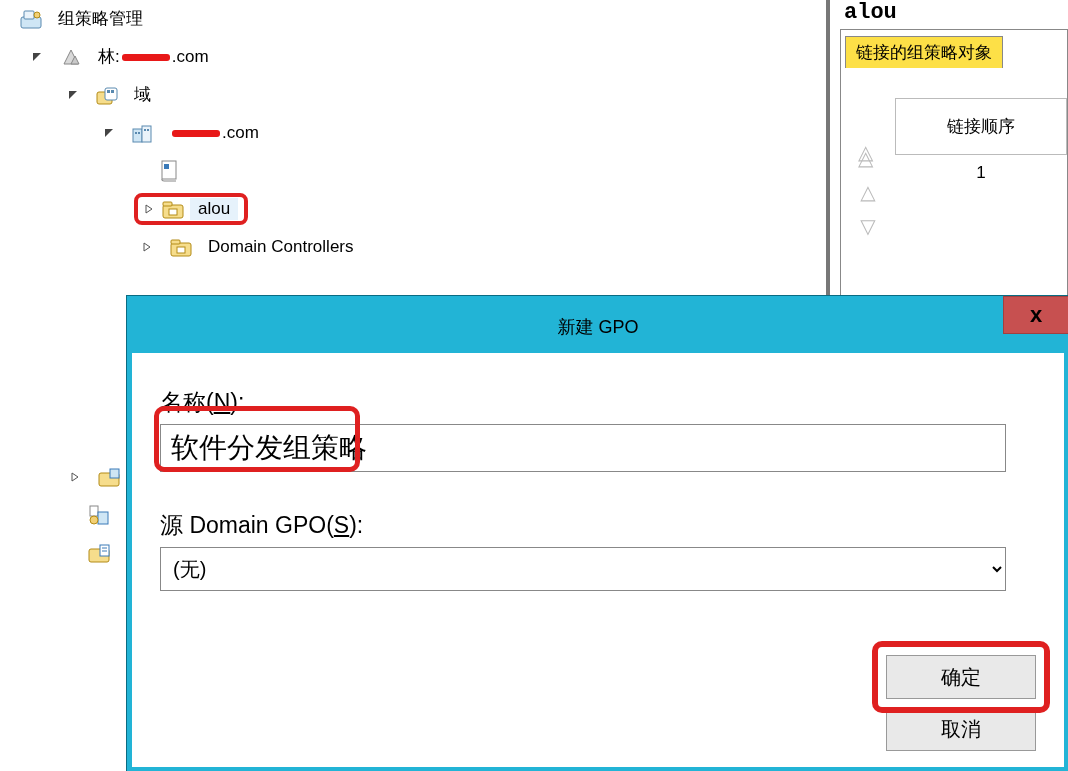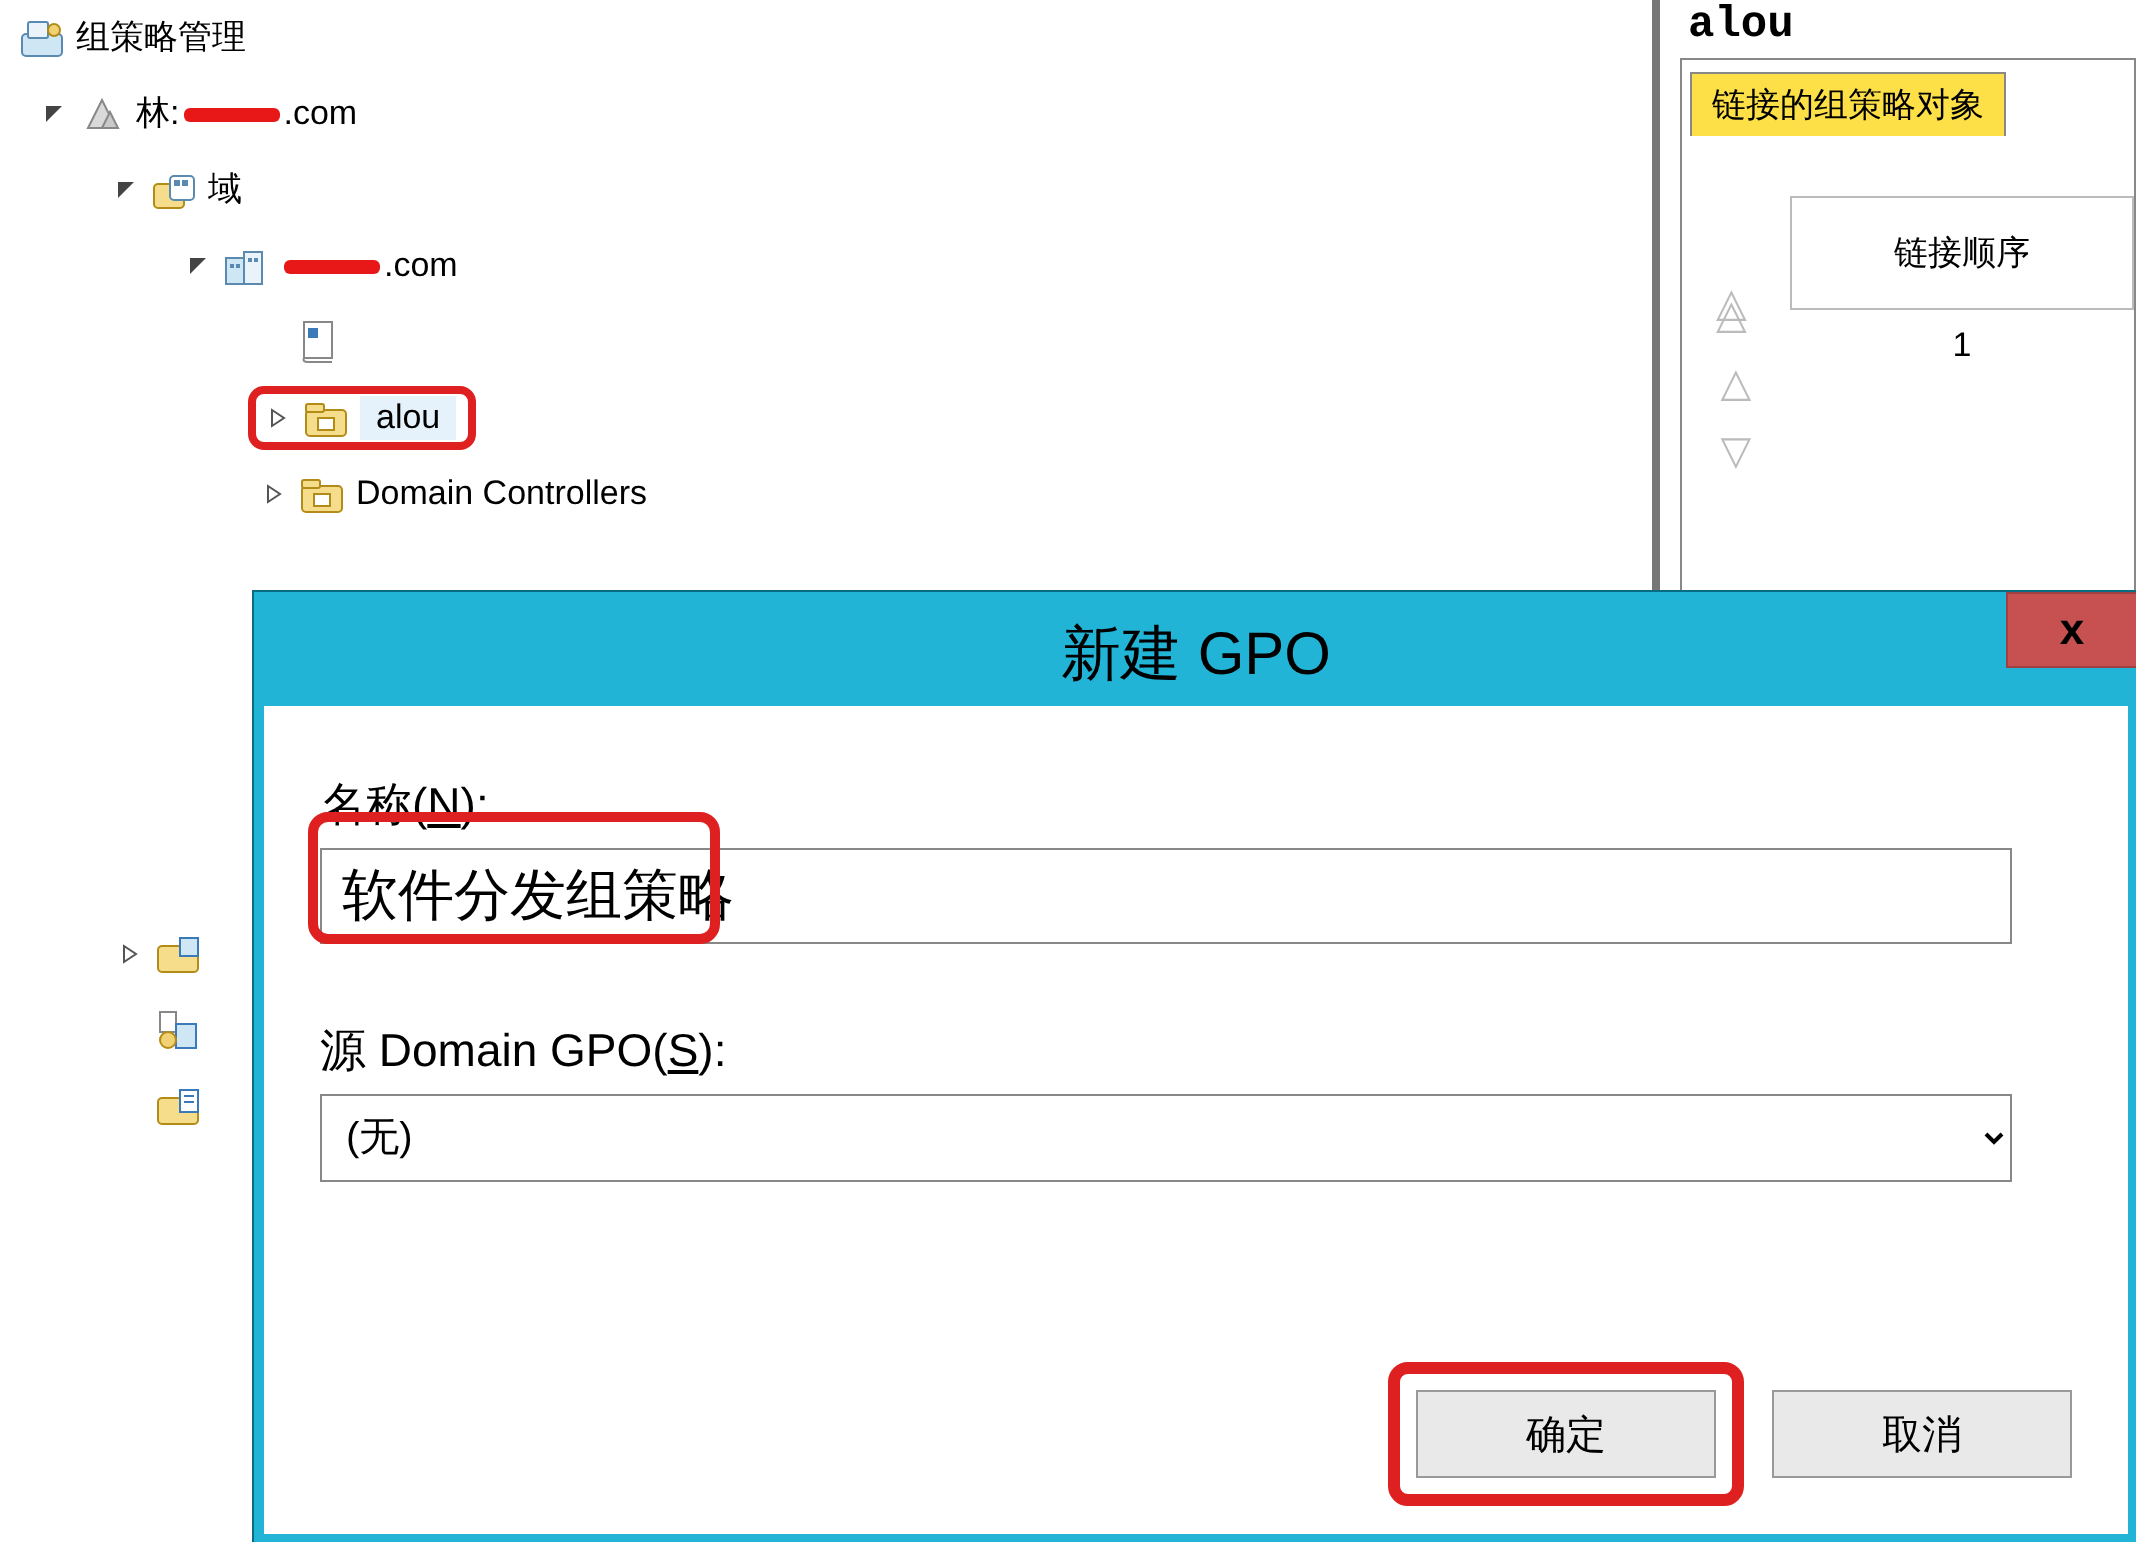--- a/index.html
+++ b/index.html
@@ -20,20 +20,21 @@
     position:absolute;
     left:0; top:0;
     width:824px;
     height:771px;
   }
   .tree-row {
     display:flex;
     align-items:center;
     height:38px;
     white-space:nowrap;
+    gap:10px;
   }
   .indent { display:inline-block; height:1px; }
   .expander {
     width:18px; height:18px;
     display:inline-flex;
     align-items:center;
     justify-content:center;
     margin-right:4px;
     color:#555;
   }
@@ -137,21 +138,21 @@
   .dlg-titlebar {
     height:52px;
     background:#22b4d6;
     position:relative;
     display:flex;
     align-items:center;
     justify-content:center;
   }
   .dlg-title {
     color:#000;
-    font-size:30px;
+    font-size:18px;
   }
   .dlg-close {
     position:absolute;
     right:-5px; top:-5px;
     width:66px; height:38px;
     background:#c75050;
     color:#000;
     display:flex;
     align-items:center;
     justify-content:center;
@@ -193,23 +194,24 @@
     height:44px;
     border:1px solid #888;
     font-size:20px;
     padding:0 8px;
     font-family:inherit;
     background:#fff;
   }
   .dlg-buttons {
     position:absolute;
     right:28px;
-    bottom:28px;
-    display:flex;
-    gap:28px;
+    bottom:16px;
+    display:flex;
+    gap:8px;
+    flex-direction:column;
   }
   .dlg-btn {
     width:150px;
     height:44px;
     background:#e9e9e9;
     border:1px solid #999;
     font-size:20px;
     font-family:inherit;
     cursor:pointer;
   }

